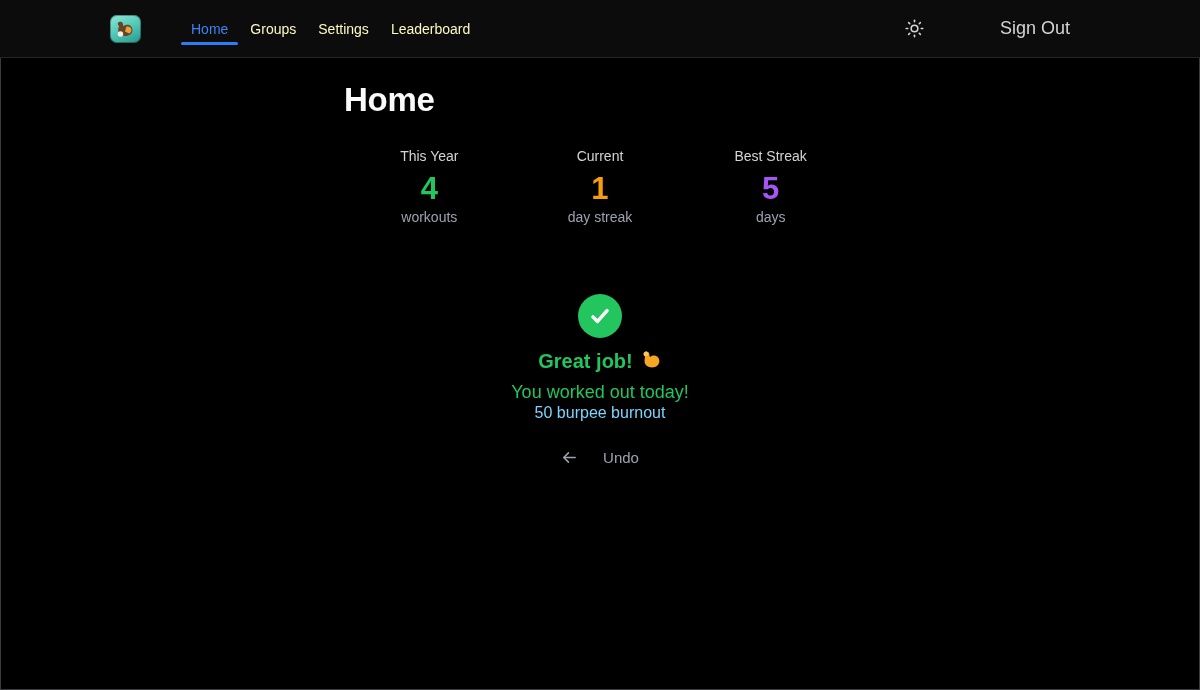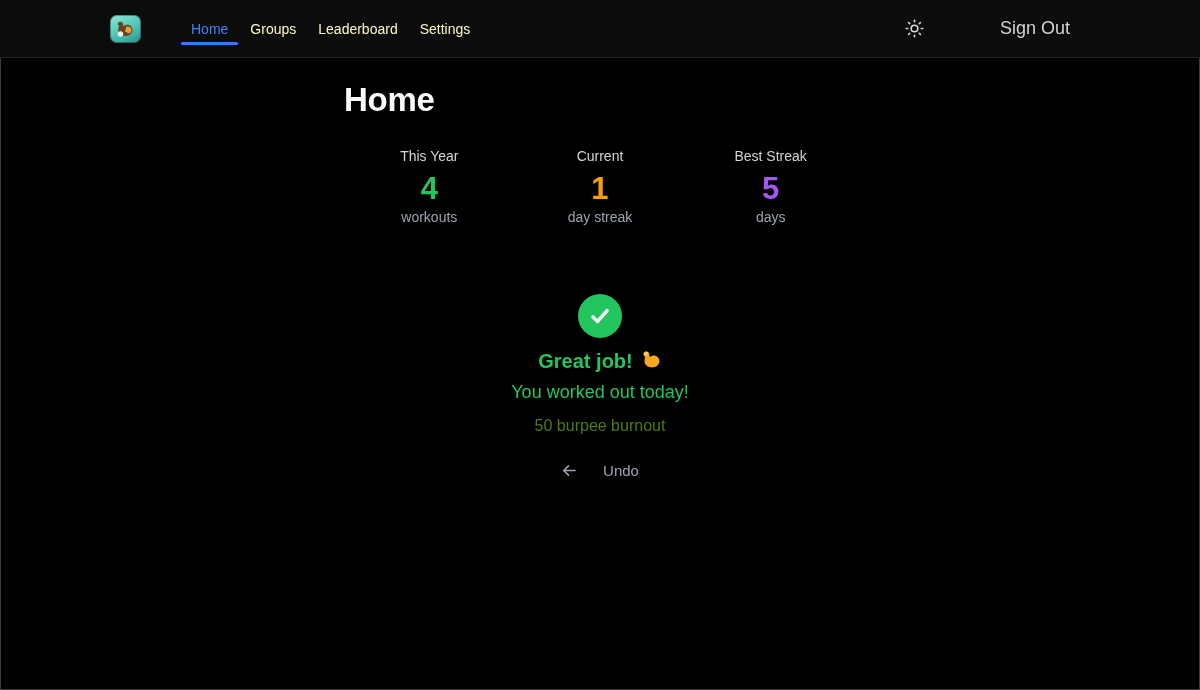--- a/index.html
+++ b/index.html
@@ -137,24 +137,23 @@
     font-weight: 700;
     color: #22c55e;
   }
   .worked-out {
     margin-top: 8px;
     font-size: 18px;
     line-height: 22px;
     color: #22c55e;
   }
   .workout-name {
-    margin-top: 13px;
     font-size: 16px;
     line-height: 20px;
-    color: #4d7c0f;
+    color: #7dd3fc;
   }
   .undo-button {
     margin-top: 26px;
     display: inline-flex;
     align-items: flex-start;
     gap: 25px;
     background: none;
     border: none;
     padding: 0;
     font-family: "Liberation Sans", sans-serif;
@@ -181,25 +180,25 @@
     <nav class="nav-links">
       <a class="nav-link active">
         <span>Home</span>
         <span class="active-underline"></span>
       </a>
       <a class="nav-link">
         <span>Groups</span>
 
       </a>
       <a class="nav-link">
+        <span>Settings</span>
+
+      </a>
+      <a class="nav-link">
         <span>Leaderboard</span>
-
-      </a>
-      <a class="nav-link">
-        <span>Settings</span>
 
       </a>
     </nav>
 
     <div class="navbar-right">
       <button class="theme-toggle">
         <svg width="19" height="19" viewBox="0 0 24 24" fill="none" stroke="#d4d4d4" stroke-width="2" stroke-linecap="round">
           <circle cx="12" cy="12" r="4.2"></circle>
           <line x1="12" y1="1.5" x2="12" y2="3.5"></line>
           <line x1="12" y1="20.5" x2="12" y2="22.5"></line>

